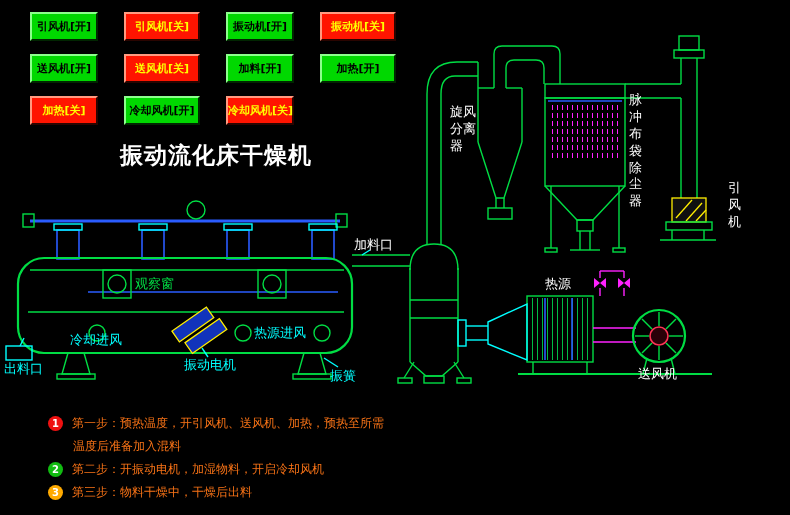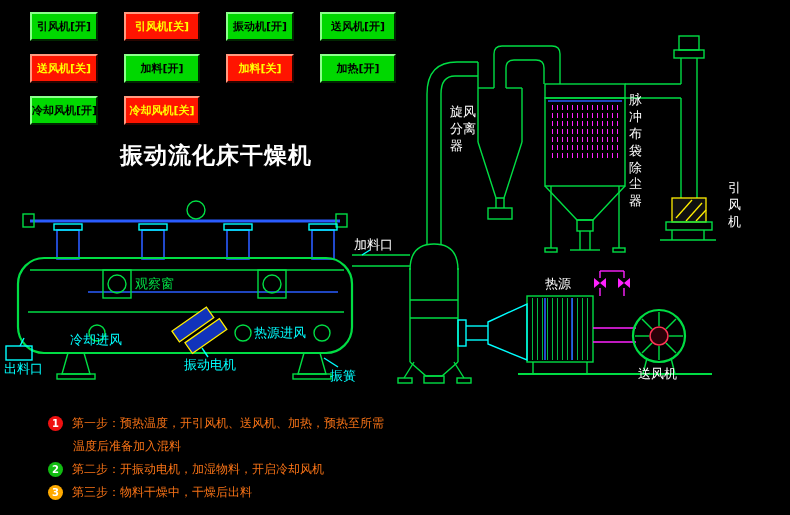--- a/index.html
+++ b/index.html
@@ -47,25 +47,26 @@
 </style>
 </head>
 <body>
 
 <div class="stage">
 
   <div class="buttons">
     <button class="btn on">引风机[开]</button>
     <button class="btn off">引风机[关]</button>
     <button class="btn on">振动机[开]</button>
+    <button class="btn off">振动机[关]</button>
     <button class="btn on">送风机[开]</button>
     <button class="btn off">送风机[关]</button>
     <button class="btn on">加料[开]</button>
-    <button class="btn off">加料[关]</button>
     <button class="btn on">加热[开]</button>
+    <button class="btn off">加热[关]</button>
     <button class="btn on">冷却风机[开]</button>
     <button class="btn off">冷却风机[关]</button>
   </div>
 
   <div class="title">振动流化床干燥机</div>
 
   <svg class="diagram" width="790" height="515" viewBox="0 0 790 515">
     <defs>
       <pattern id="bags" width="5" height="8" patternUnits="userSpaceOnUse">
         <line x1="2.5" y1="1" x2="2.5" y2="6" stroke="#ff22ff" stroke-width="1"></line>

